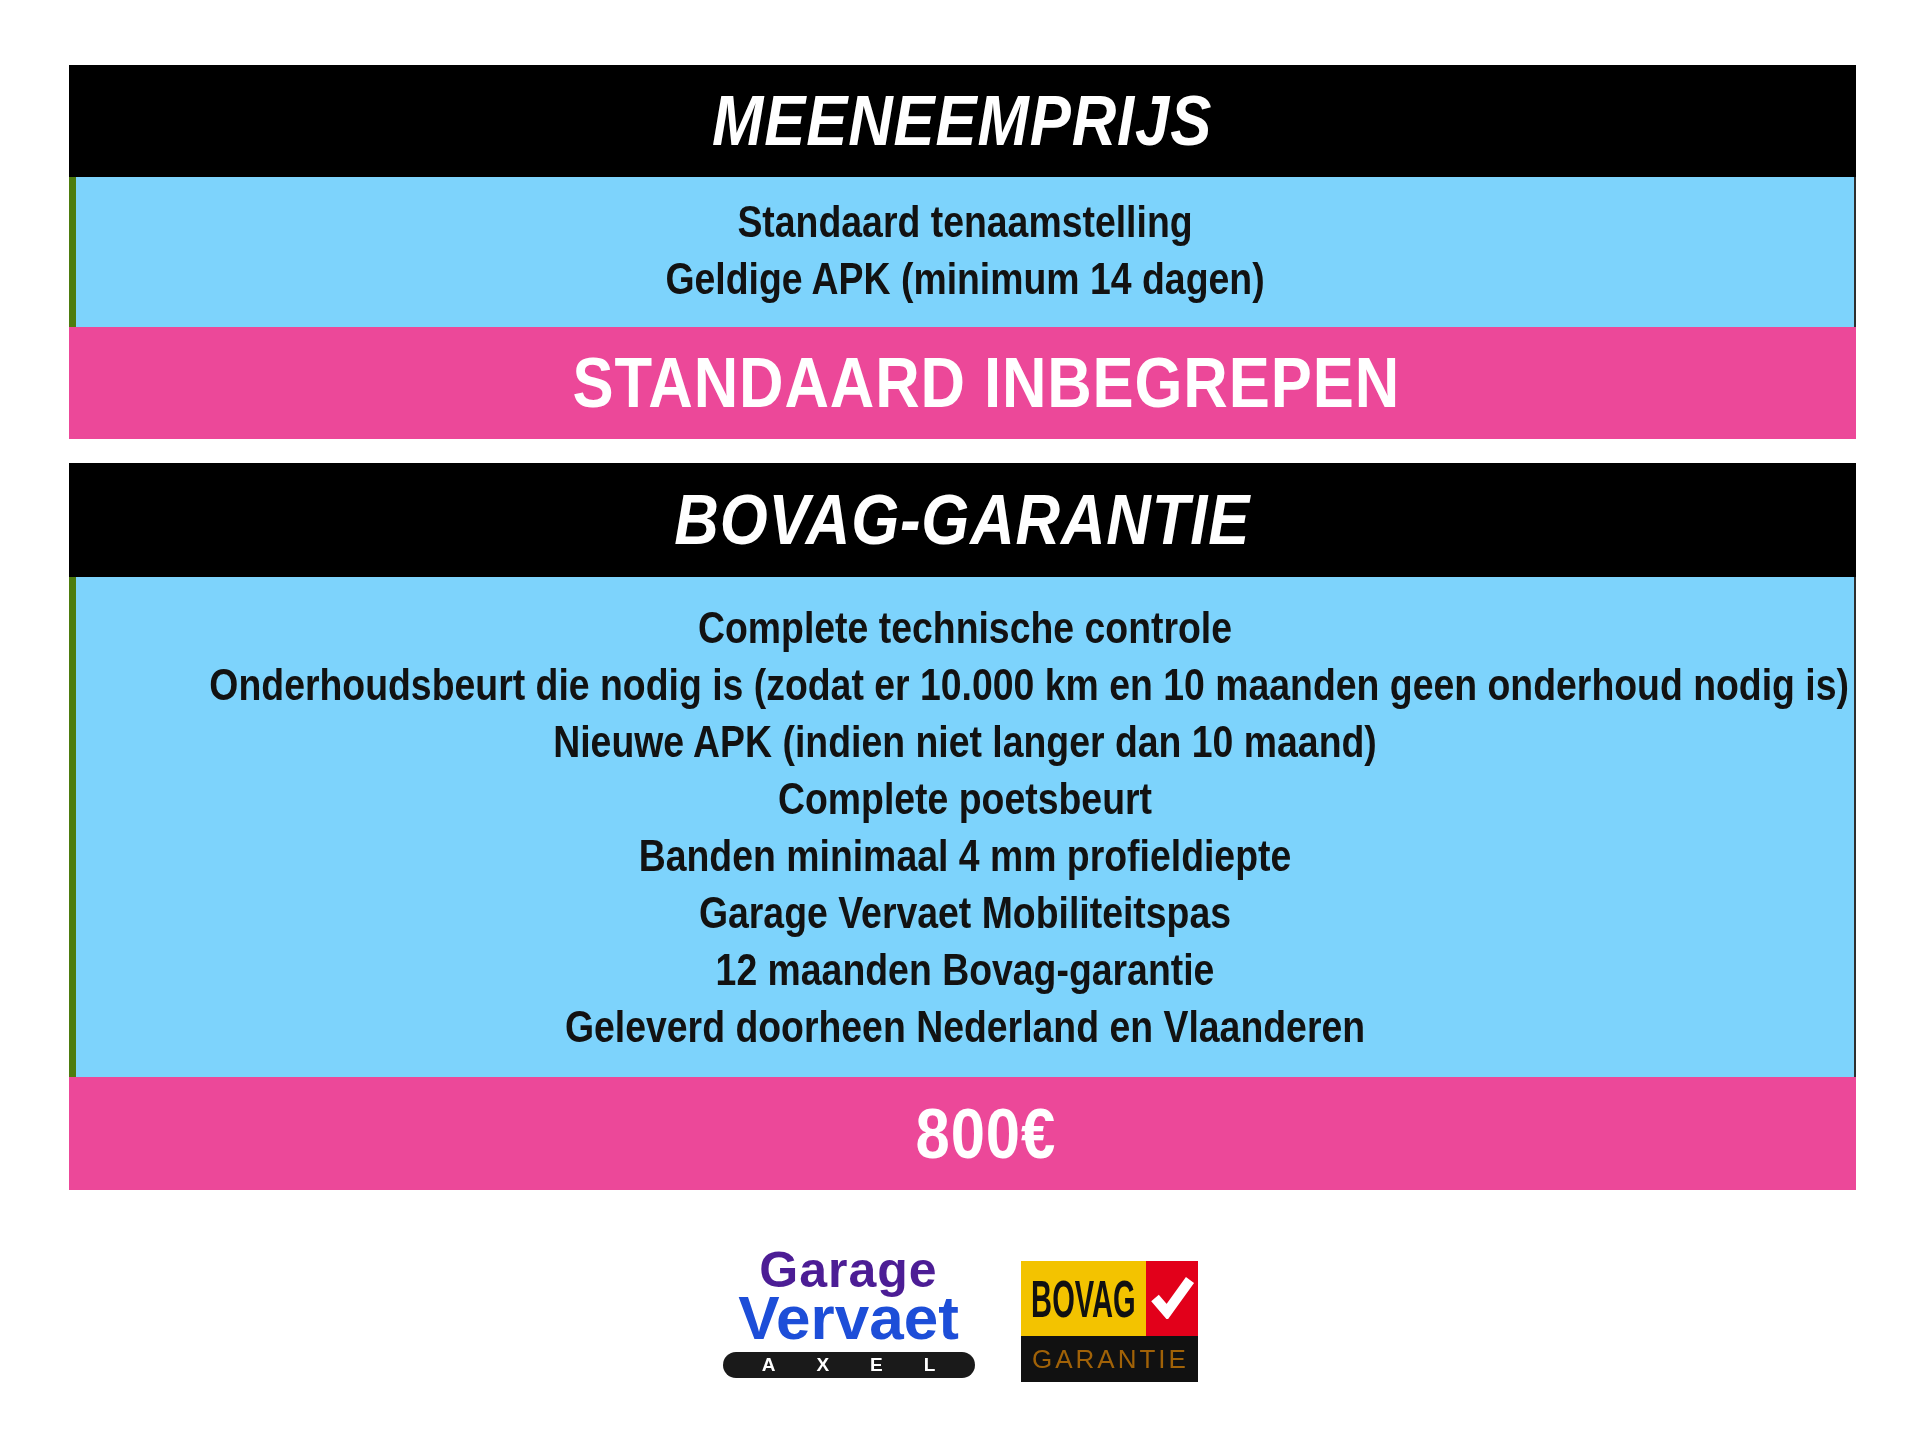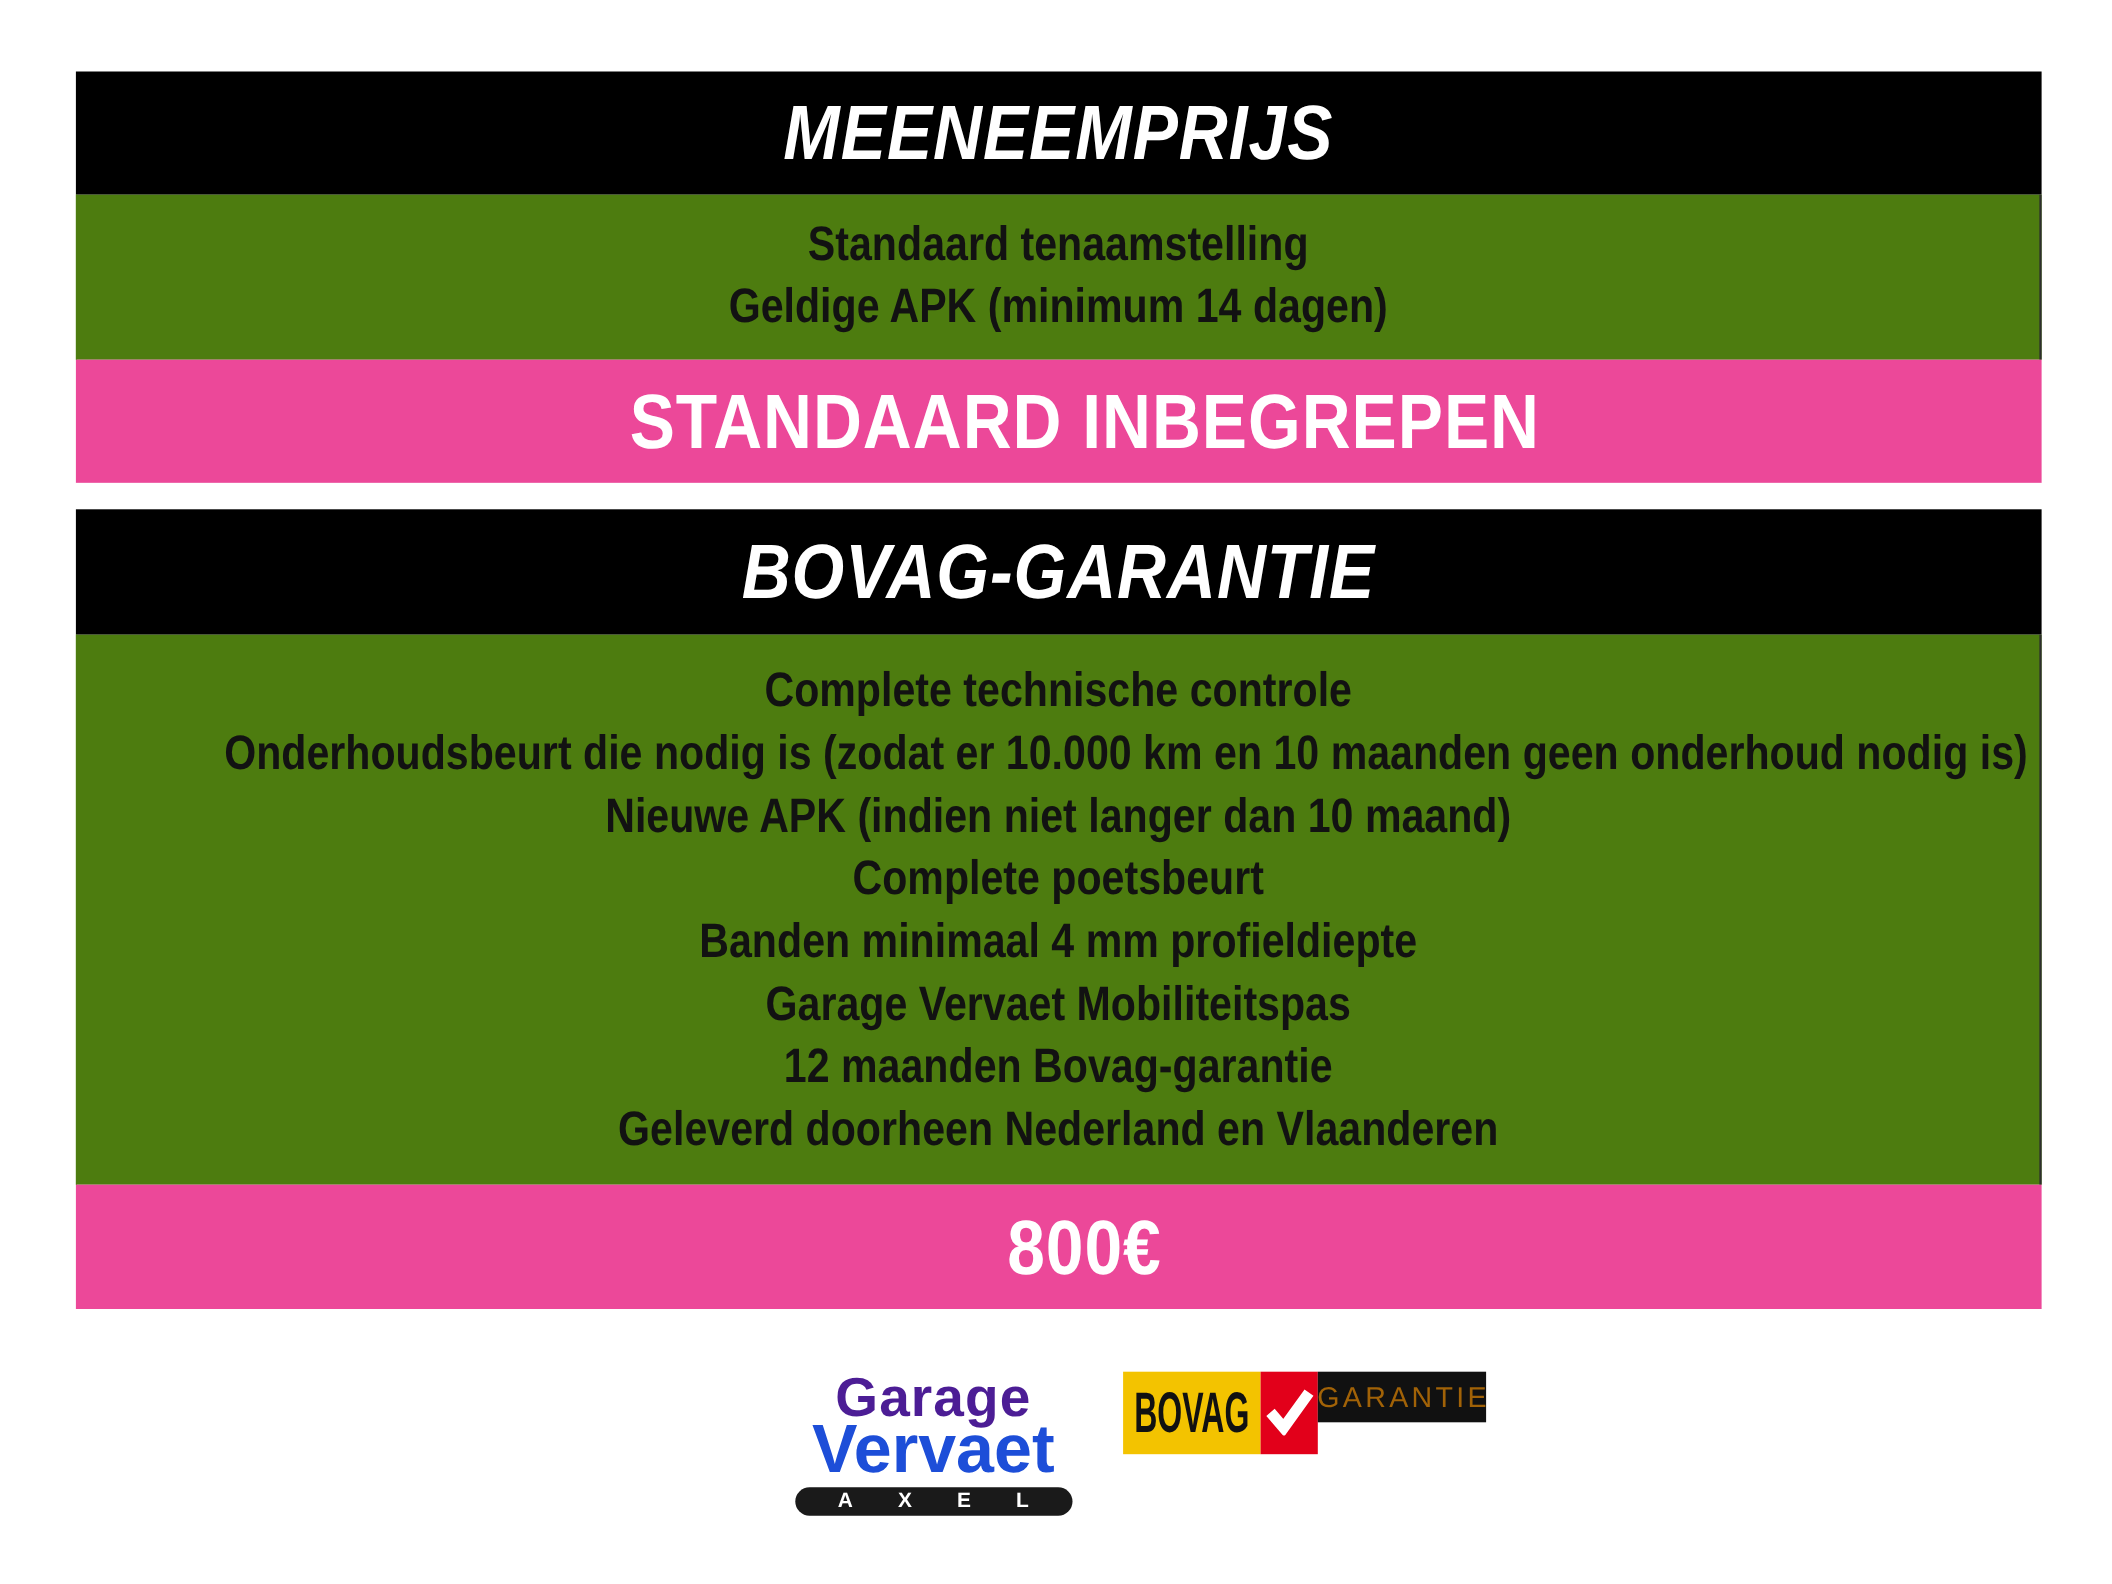--- a/index.html
+++ b/index.html
@@ -41,22 +41,22 @@
     color: #ffffff;
     font-weight: bold;
     font-size: 70px;
     letter-spacing: 1px;
     white-space: nowrap;
     transform: scaleX(0.88);
     transform-origin: 50% 50%;
     line-height: 1;
   }
   .body-white {
-    background: #4d7c0f;
-    border-left: 1px solid #4d7c0f;
+    background: #7dd3fc;
+    border-left: 7px solid #4d7c0f;
     border-right: 2px solid #2e2e2e;
     box-sizing: border-box;
     overflow: hidden;
   }
   .body-white.b1 { height: 150px; padding-top: 16px; }
   .body-white.b2 { height: 500px; padding-top: 22px; }
   .lines {
     transform: scaleX(0.85);
     transform-origin: 50% 0;
   }
@@ -116,21 +116,22 @@
     font-weight: bold;
     letter-spacing: 41px;
     margin-right: -41px;
     line-height: 1;
   }
 
   .bovag-logo {
     width: 177px;
     height: 135px;
     display: flex;
-    flex-direction: row;
+    flex-direction: column;
+    justify-content: flex-end;
   }
   .bovag-top {
     height: 75px;
     display: flex;
   }
   .bovag-yellow {
     width: 125px;
     background: #f3c300;
     display: flex;
     align-items: center;

